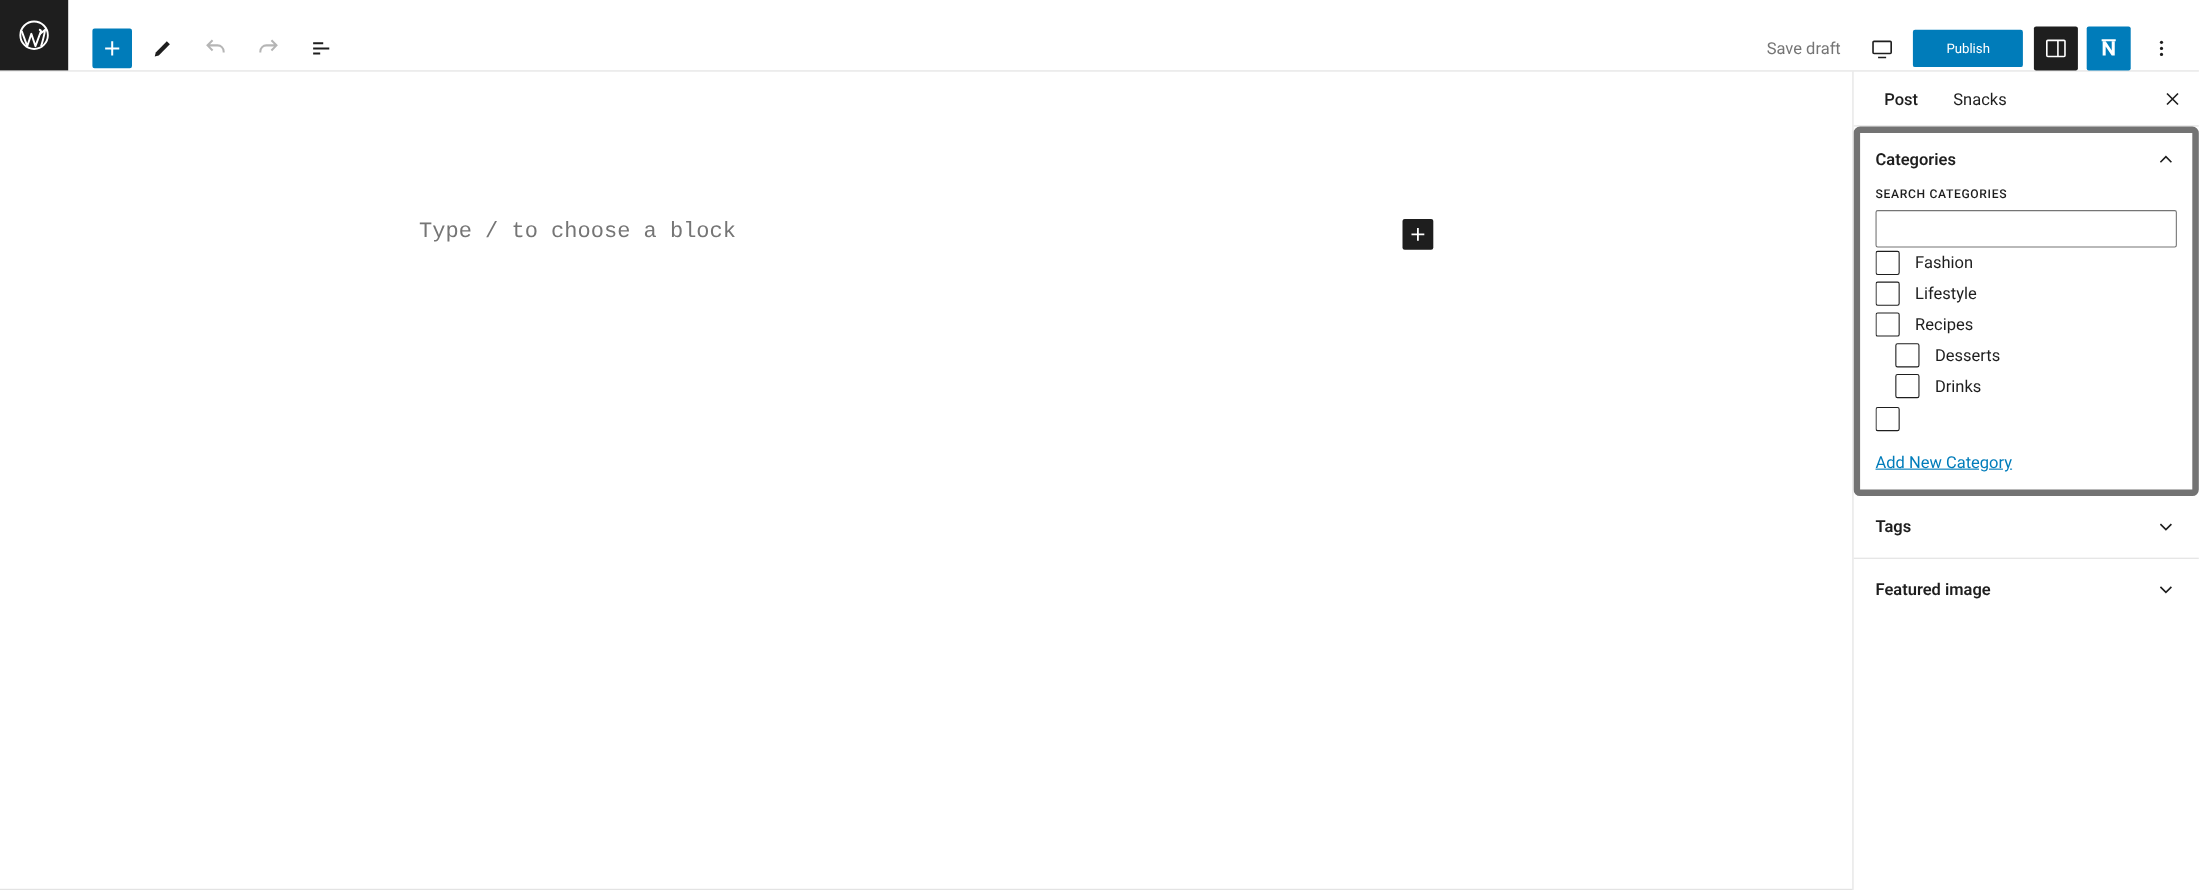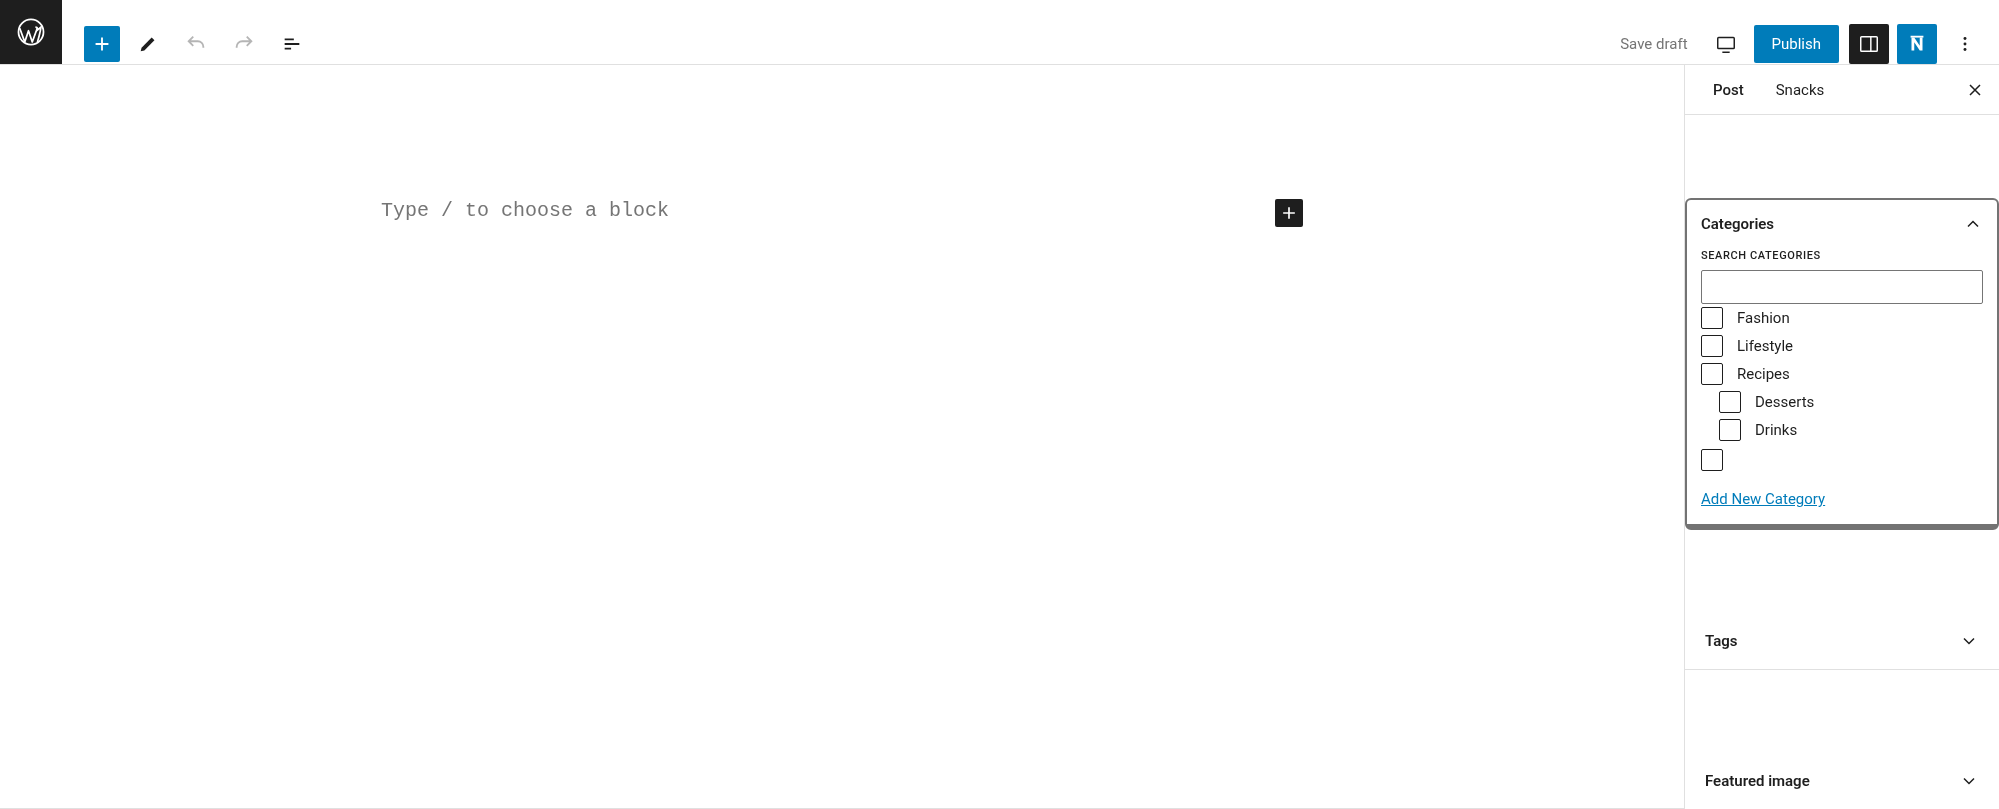--- a/index.html
+++ b/index.html
@@ -38,22 +38,22 @@
     display: flex; align-items: center; justify-content: center;
     cursor: pointer;
     color: #1e1e1e;
   }
   .icon-btn.disabled { color: #b5b5b5; cursor: default; }
   .spacer { flex: 1; }
   .toolbar-right { display: flex; align-items: center; gap: 8px; padding-right: 14px; }
   .save-draft { color: #757575; font-size: 15px; padding: 0 10px; cursor: pointer; }
   .publish-btn {
     background: #007cba; color: #fff;
-    padding: 10px 18px; border-radius: 2px;
-    font-size: 15px; cursor: pointer;
+    padding: 10px 30px; border-radius: 2px;
+    font-size: 12px; cursor: pointer;
   }
   .square-dark {
     width: 40px; height: 40px;
     background: #1e1e1e; color: #fff;
     display: flex; align-items: center; justify-content: center;
     border-radius: 2px; margin-left: 2px;
   }
   .square-blue {
     width: 40px; height: 40px;
     background: #007cba; color: #fff;
@@ -73,35 +73,34 @@
   .block-add {
     width: 28px; height: 28px; background: #1e1e1e;
     display: flex; align-items: center; justify-content: center;
     border-radius: 2px; cursor: pointer;
   }
   
   .sidebar {
     width: 315px; border-left: 1px solid #e0e0e0;
     display: flex; flex-direction: column;
     overflow: auto;
-    justify-content: space-between;
   }
   .tabs { display: flex; align-items: center; height: 50px; border-bottom: 1px solid #e0e0e0; padding: 0 0 0 18px; }
   .tab { font-size: 15px; padding: 0 10px; height: 100%; display: flex; align-items: center; cursor: pointer; color: #1e1e1e; }
   .tab.active { font-weight: 500; position: relative; }
   .tab + .tab { margin-left: 12px; }
   .tabs .close { margin-left: auto; padding: 0 14px; cursor: pointer; }
   .panel-section {
     border-bottom: 1px solid #e0e0e0;
     padding: 18px 20px;
   }
   .panel-header { display: flex; align-items: center; cursor: pointer; }
   .panel-title { font-size: 15px; font-weight: 600; flex: 1; color: #1e1e1e; }
   .panel-highlight {
-    border: 2px solid #737373;
+    border: 6px solid #737373;
     border-radius: 6px;
     margin: 0; padding: 14px 14px 16px 14px;
     border-bottom-width: 6px;
   }
   .search-label { font-size: 11px; letter-spacing: 0.6px; color: #1e1e1e; font-weight: 500; margin-top: 15px; }
   .search-input {
     width: 100%; height: 34px;
     border: 1px solid #757575; border-radius: 2px;
     margin-top: 8px; padding: 0 8px; font-size: 14px;
   }

